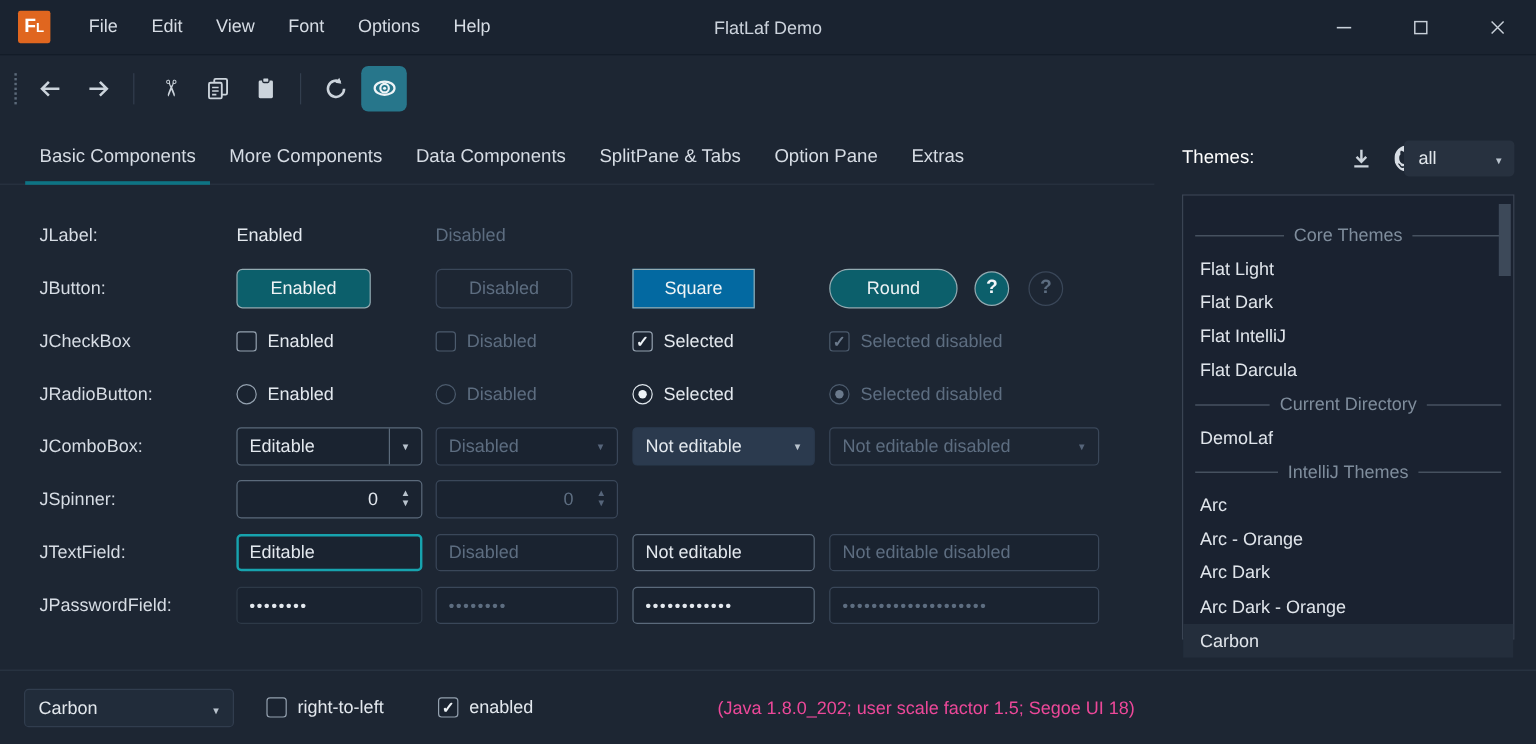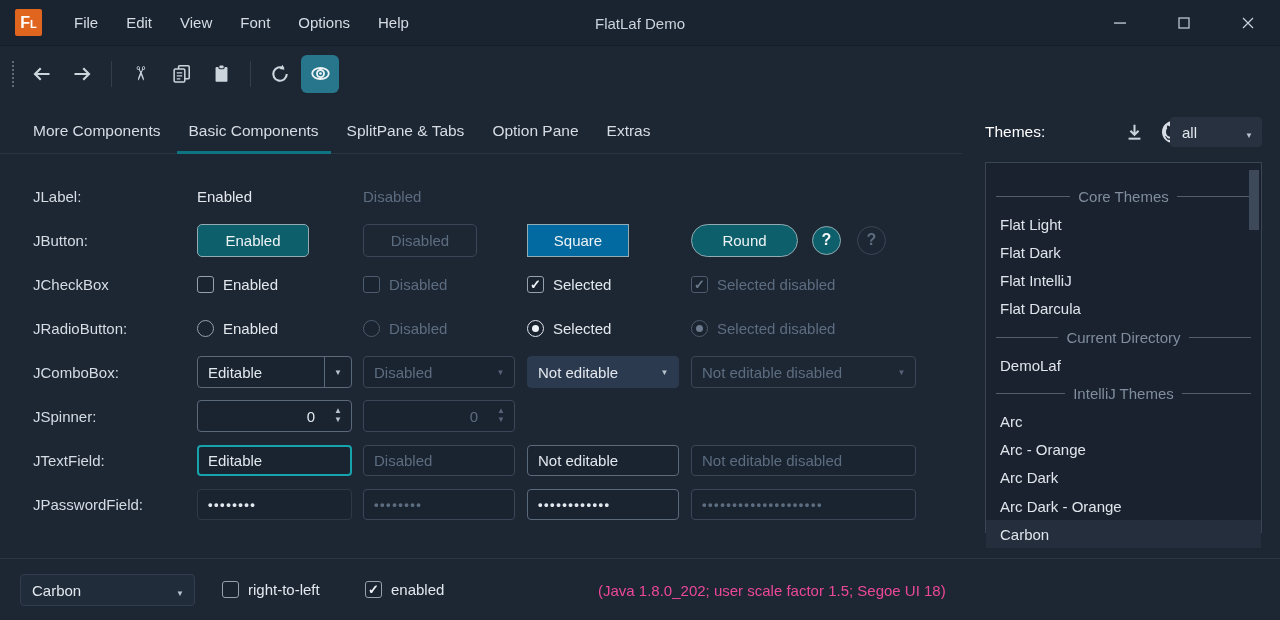--- a/index.html
+++ b/index.html
@@ -188,22 +188,23 @@
     <div class="tool-btn toggled">
       <svg width="21" height="21" viewBox="0 0 16 16">
         <ellipse cx="8" cy="8" rx="6.3" ry="4.2" fill="none" stroke="#eef3f6" stroke-width="1.4"></ellipse>
         <circle cx="8" cy="8" r="2.7" fill="none" stroke="#eef3f6" stroke-width="1.4"></circle>
         <circle cx="8" cy="8" r="1" fill="#eef3f6"></circle>
       </svg>
     </div>
   </div>
 
   <div class="tabbar">
+    <div class="tab selected">Basic Components</div>
     <div class="tab">More Components</div>
-    <div class="tab selected">Basic Components</div>
+    <div class="tab">Data Components</div>
     <div class="tab">SplitPane &amp; Tabs</div>
     <div class="tab">Option Pane</div>
     <div class="tab">Extras</div>
   </div>
 
   <div class="themes-header">
     <span class="hlabel">Themes:</span>
     <div class="icon-btn" style="margin-left:74px;">
       <svg width="19" height="19" viewBox="0 0 16 16">
         <path d="M8 1.5v8M4.6 6.5L8 10l3.4-3.5" fill="none" stroke="#ccd4dc" stroke-width="1.7"></path>

